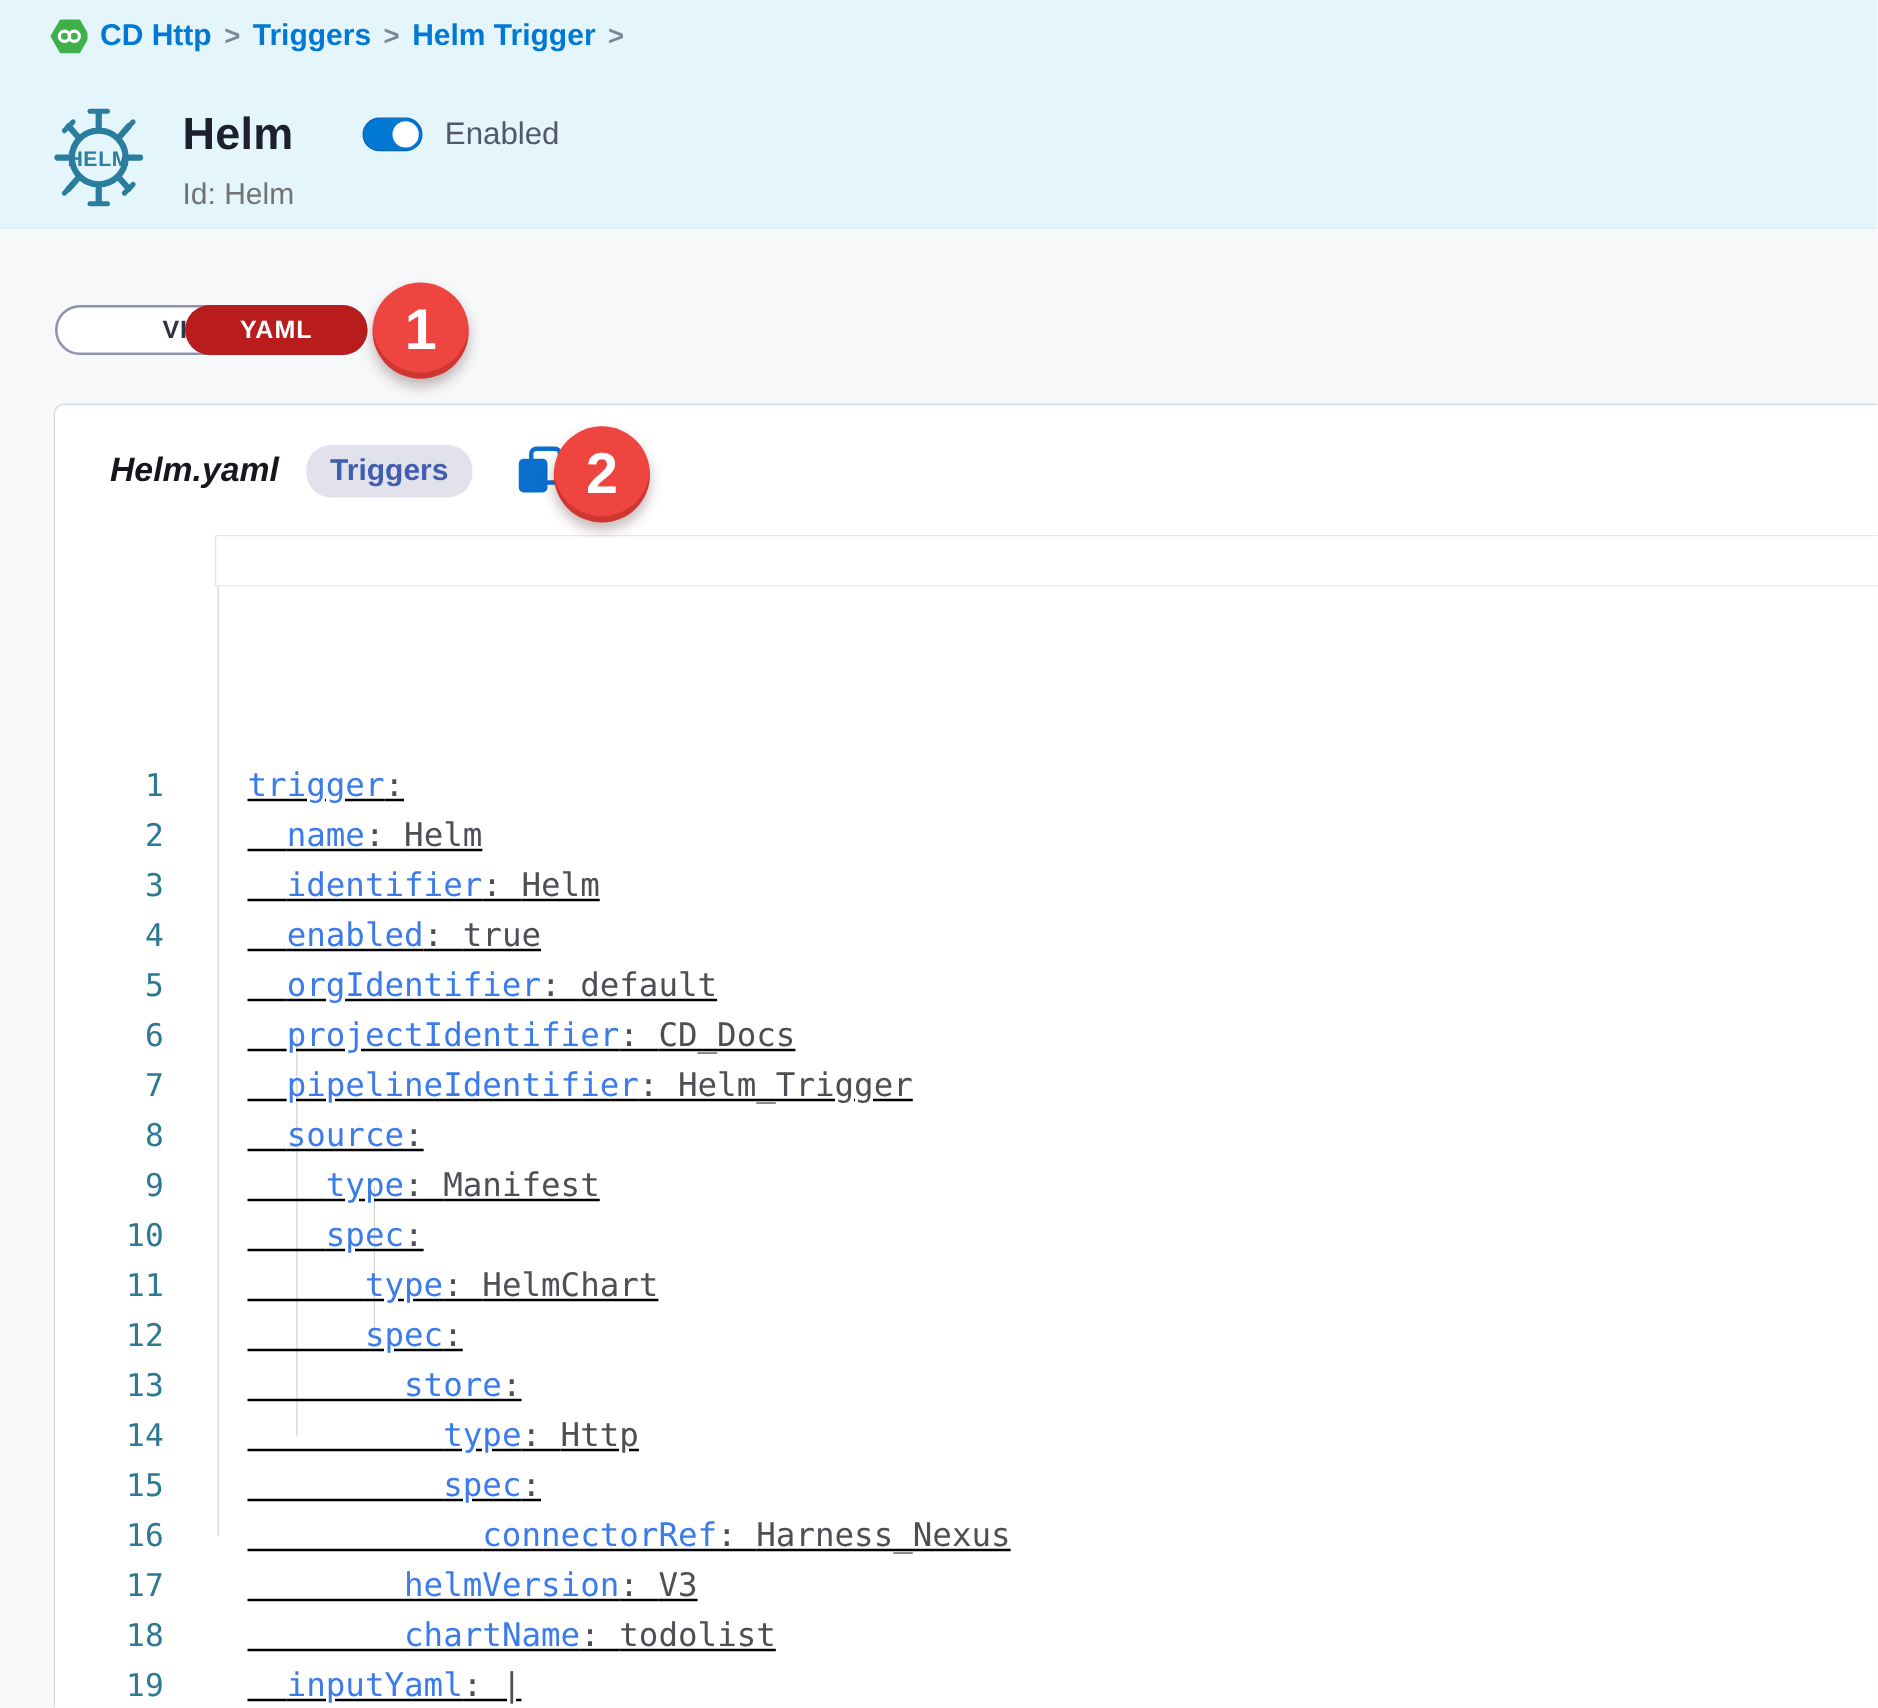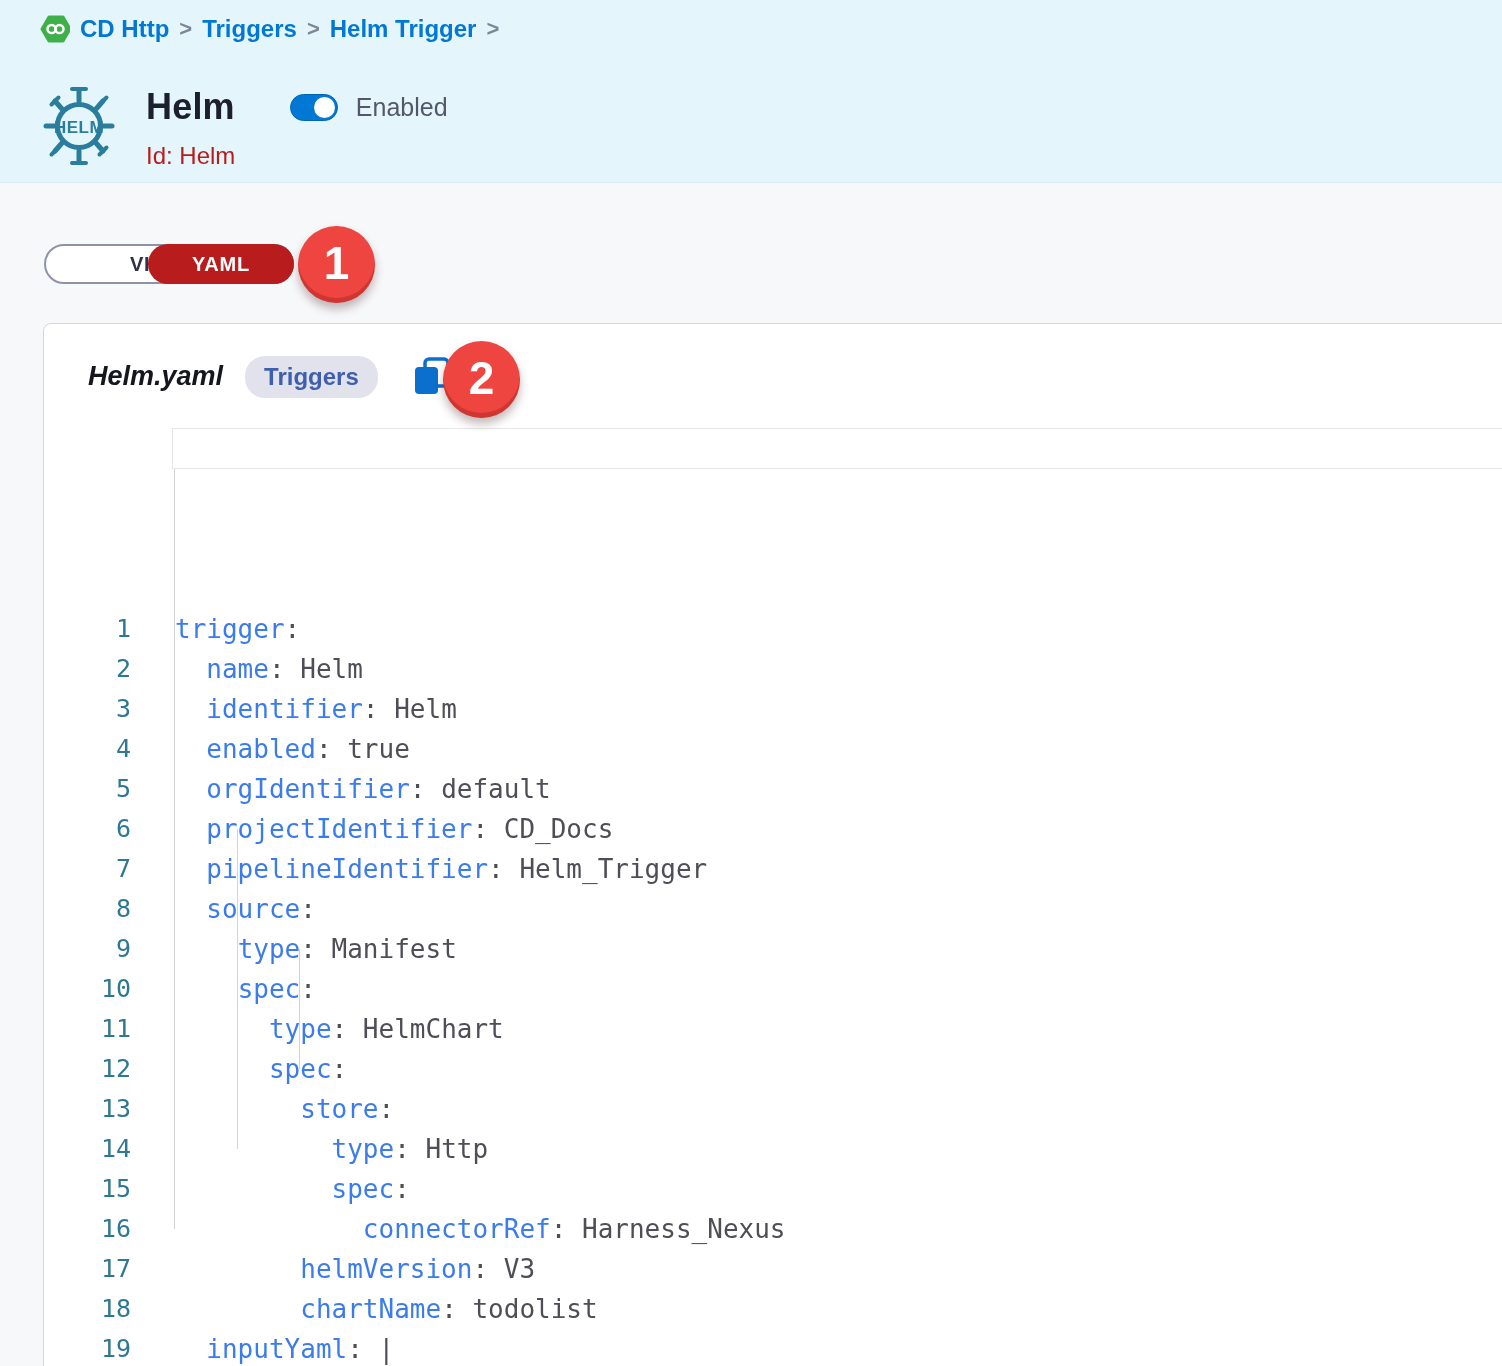--- a/index.html
+++ b/index.html
@@ -30,21 +30,21 @@
   .toggle {
     position:relative; display:inline-block; width:48px; height:27px;
     background:#0278d5; border:1px solid #0264b3; border-radius:14px;
     margin-left:55px; cursor:pointer;
   }
   .toggle .knob {
     position:absolute; right:2px; top:2px; width:21px; height:21px;
     background:#fff; border-radius:50%;
   }
   .toggle-label { margin-left:18px; font-size:25px; color:#54576a; }
-  .id-line { margin-top:14px; font-size:24px; color:#b91c1c; }
+  .id-line { margin-top:14px; font-size:24px; color:#737373; }
   
   .mode-switch {
     position:absolute; left:44px; top:244px; width:250px; height:40px;
     background:#fff; border:2px solid #8f92ad; border-radius:22px;
     display:flex; cursor:pointer;
   }
   .mode {
     flex:1; text-align:center; line-height:37px;
     font-size:20px; font-weight:bold; letter-spacing:.8px; color:#2e3248;
   }
@@ -80,21 +80,21 @@
   .editor {
     position:absolute; left:0; top:105px; right:0; bottom:0;
     font-family:"DejaVu Sans Mono", monospace; font-size:26px;
     white-space:pre;
   }
   .code-line { position:relative; height:40px; line-height:40px; display:flex; z-index:2; }
   .ln {
     width:87px; text-align:right; color:#2e7894; flex:none;
     font-size:25px; user-select:none;
   }
-  .code { margin-left:44px; }
+  .code { margin-left:67px;text-decoration:underline; }
   .code .k { color:#3b7cea; }
   .code .p { color:#4e4e56; }
   .code .v { color:#4e4e56; }
   .current-line-box {
     position:absolute; left:128px; right:0; top:-1px; height:41px;
     border:1px solid #e6e6e6; z-index:1;
   }
   .guide { position:absolute; width:0; border-left:1px solid #d4d4d4; z-index:1; }
   .g0 { left:130px; top:40px;  height:760px; }
   .g4 { left:calc(130px + 4ch); top:400px; height:320px; }

